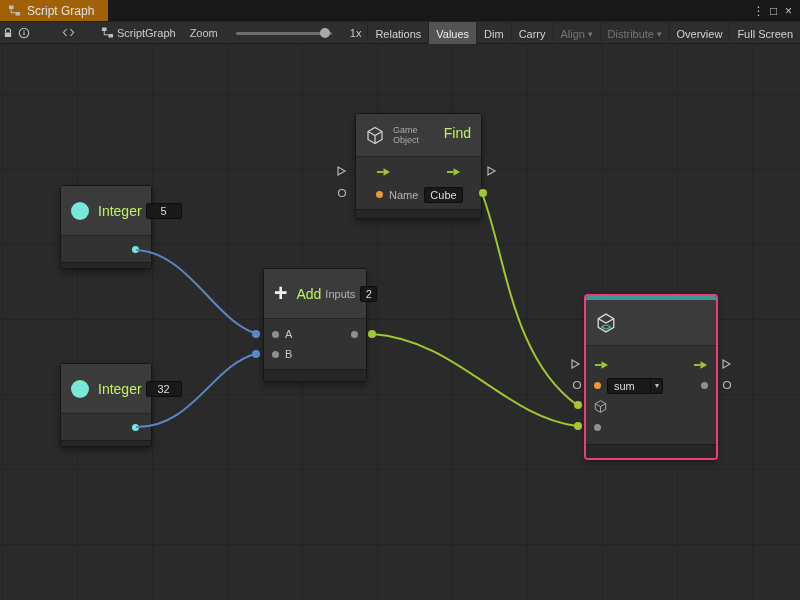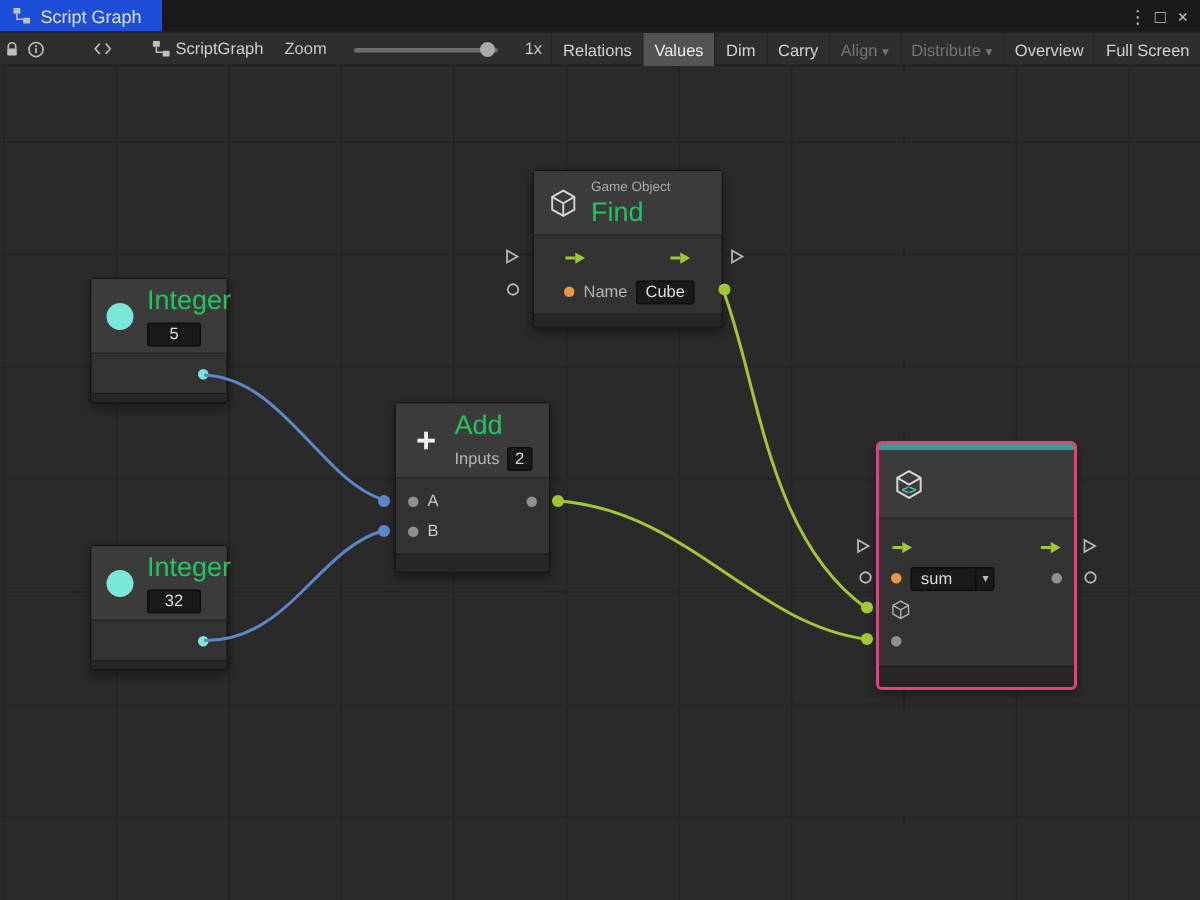--- a/index.html
+++ b/index.html
@@ -1,21 +1,21 @@
 <!DOCTYPE html>
 <html style="--wire-number: #5b87c6; --wire-object: #a0c832; --port-teal: #79e8d8; --port-orange: #e8993e; --port-gray: #8f8f8f; --selection: #ee3d7f; --variable-strip: #3d9991;"><head>
 <meta charset="utf-8">
 <style>
   *{box-sizing:border-box;margin:0;padding:0}
   html,body{width:800px;height:600px;overflow:hidden}
   body{position:relative;background:#1a1a1a;font-family:"Liberation Sans",sans-serif;font-size:11px;color:#ccc}
 
   
   .titlebar{position:absolute;top:0;left:0;right:0;height:21px;background:#191919;display:flex;align-items:stretch}
-  .tab{display:flex;align-items:center;gap:6px;padding:0 14px 0 8px;background:#1d4ed8;color:#e0e0e0;font-size:12px;cursor:pointer}
+  .tab{display:flex;align-items:center;gap:6px;padding:0 14px 0 8px;background:#a16207;color:#e0e0e0;font-size:12px;cursor:pointer}
   .win-controls{margin-left:auto;display:flex;align-items:center;padding-right:4px;color:#c4c4c4}
   .win-controls span{width:15px;text-align:center;font-size:12px;cursor:pointer}
 
   
   .toolbar{position:absolute;top:21px;left:0;right:0;height:23px;background:#2e2e2e;border-top:1px solid #222;border-bottom:1px solid #1f1f1f;display:flex;align-items:center}
   .ticon{display:flex;align-items:center;justify-content:center;width:22px;height:100%;cursor:pointer}
   .tlabel{display:flex;align-items:center;gap:3px;padding:0 8px;color:#cfcfcf;cursor:pointer;white-space:nowrap}
   .zoomwrap{display:flex;align-items:flex-start;gap:18px;padding:0 6px;color:#c8c8c8}
   .slider{position:relative;width:96px;height:12px;cursor:pointer}
   .slider .track{position:absolute;top:5px;left:0;right:0;height:3px;background:#6e6e6e;border-radius:2px}
@@ -29,22 +29,22 @@
   
   .canvas{position:absolute;top:44px;left:0;width:800px;height:556px;background:#2a2a2a;
     background-image:linear-gradient(to right,#242424 1px,transparent 1px),linear-gradient(to bottom,#242424 1px,transparent 1px);
     background-size:75px 75px;background-position:2px 50px}
 
   
   .node{position:absolute;background:#323232;border:1px solid #161616;border-radius:3px;box-shadow:0 3px 7px rgba(0,0,0,.4)}
   .node.selected{border:1px solid var(--selection);box-shadow:0 0 0 1px var(--selection),0 3px 7px rgba(0,0,0,.4)}
   .strip{height:4px;background:var(--variable-strip);border-radius:2px 2px 0 0}
   .n-head{display:flex;align-items:center;gap:9px;padding:0 10px;background:#3b3b3b;border-bottom:1px solid #262626}
-  .n-col{display:flex;flex-direction:column;justify-content:center;gap:4px}
-  .n-title{font-size:18px;color:#22c55e}
+  .n-col{display:flex;justify-content:center;gap:4px}
+  .n-title{font-size:14px;color:#bef264}
   .n-cat{font-size:9px;color:#a8a8a8}
   .sub{color:#b4b4b4}
   .inline{display:flex;align-items:center;gap:5px}
   .field{background:#191919;border:1px solid #0d0d0d;border-radius:2px;color:#dcdcdc;display:inline-flex;align-items:center;height:16px;padding:0 5px;font-size:11px}
   .center{justify-content:center}
   .dd{justify-content:space-between;padding:0 3px 0 6px;cursor:pointer}
   .ddc{display:flex;align-items:center;height:100%;padding-left:4px;margin-left:3px;border-left:1px solid #0c0c0c}
   .ddc::after{content:"▾";font-size:8px;color:#bdbdbd}
   .n-foot{background:#262626;border-top:1px solid #1c1c1c;border-radius:0 0 2px 2px}
   .prow{display:flex;align-items:center;gap:6px;padding:0 8px;color:#c8c8c8}

